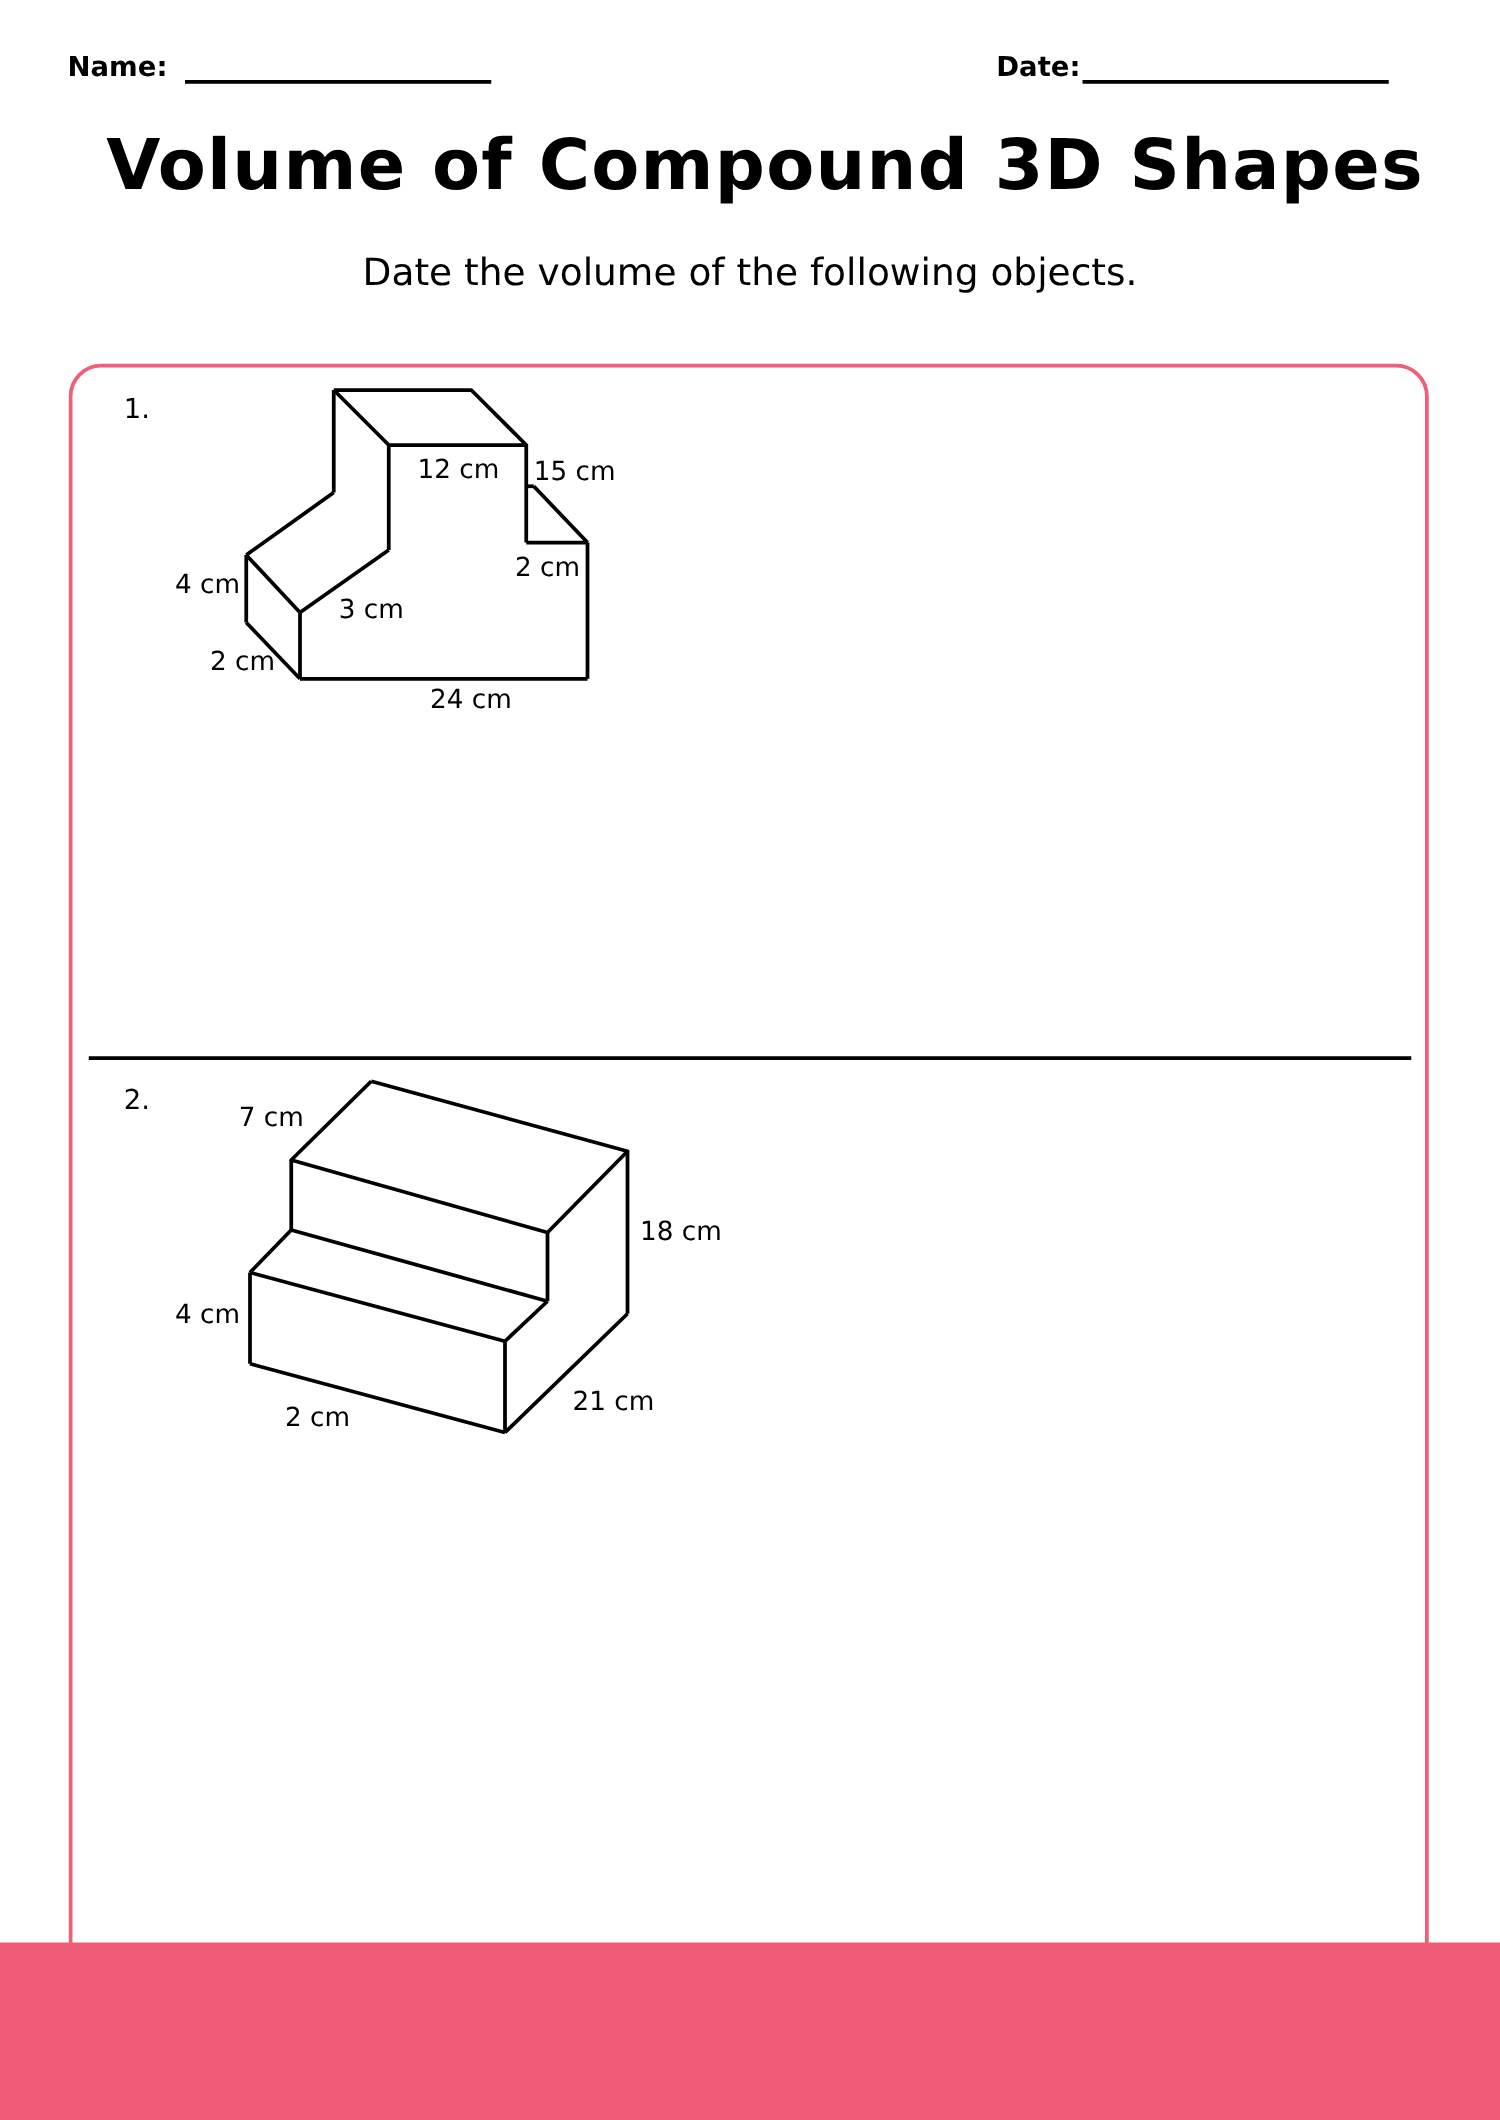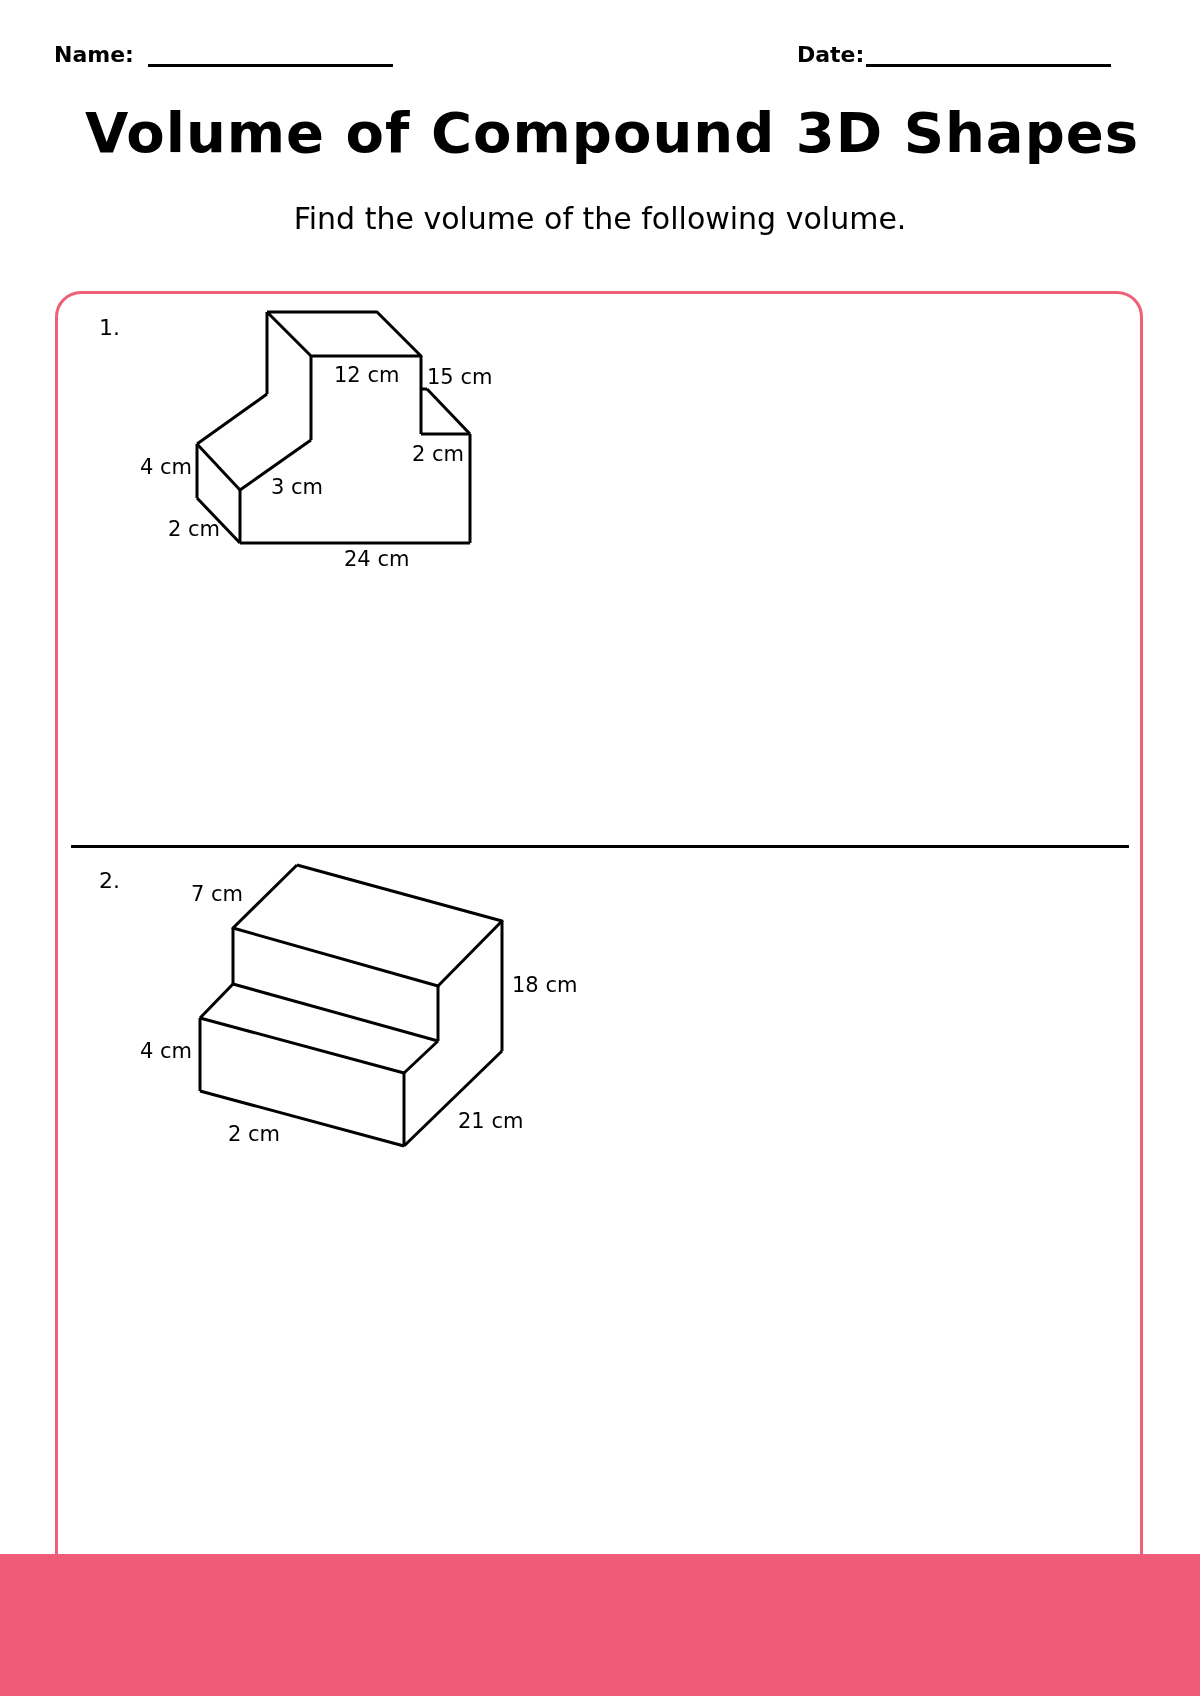--- a/index.html
+++ b/index.html
@@ -42,21 +42,21 @@
 <div class="hdr-field" id="name-field">
   <span>Name:</span>
   <span class="line"></span>
 </div>
 <div class="hdr-field" id="date-field">
   <span>Date:</span>
   <span class="line"></span>
 </div>
 
 <div class="title">Volume of Compound 3D Shapes</div>
-<div class="subtitle">Find the volume of the following volume.</div>
+<div class="subtitle">Date the volume of the following objects.</div>
 
 <div class="panel"></div>
 <div class="divider"></div>
 
 <div class="qnum" style="left:99px;top:315px;">1.</div>
 <div class="qnum" style="left:99px;top:868px;">2.</div>
 
 <svg class="figure" width="1200" height="1696">
 
   <g stroke="#000" stroke-width="3" fill="none" stroke-linejoin="round">

